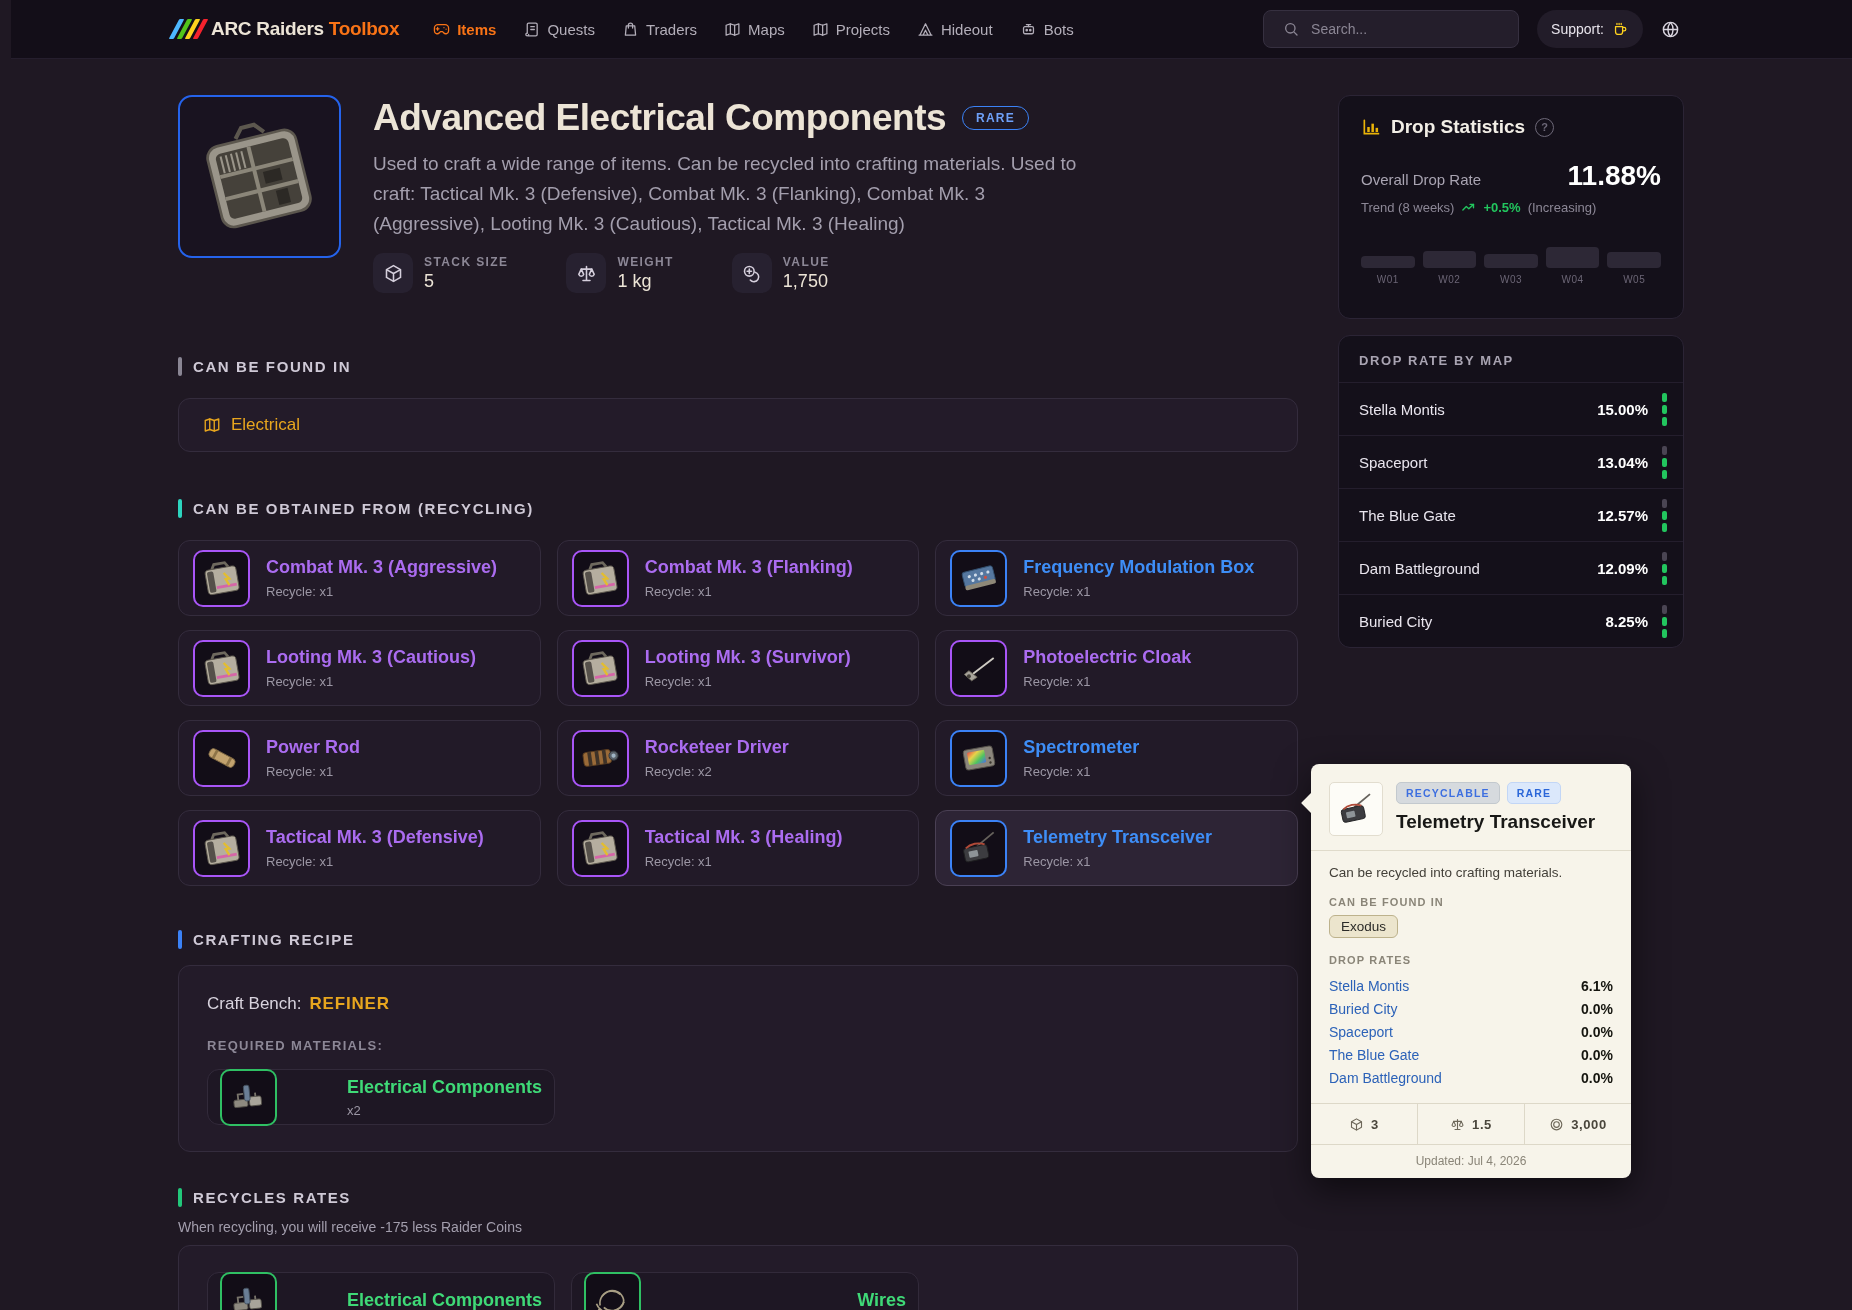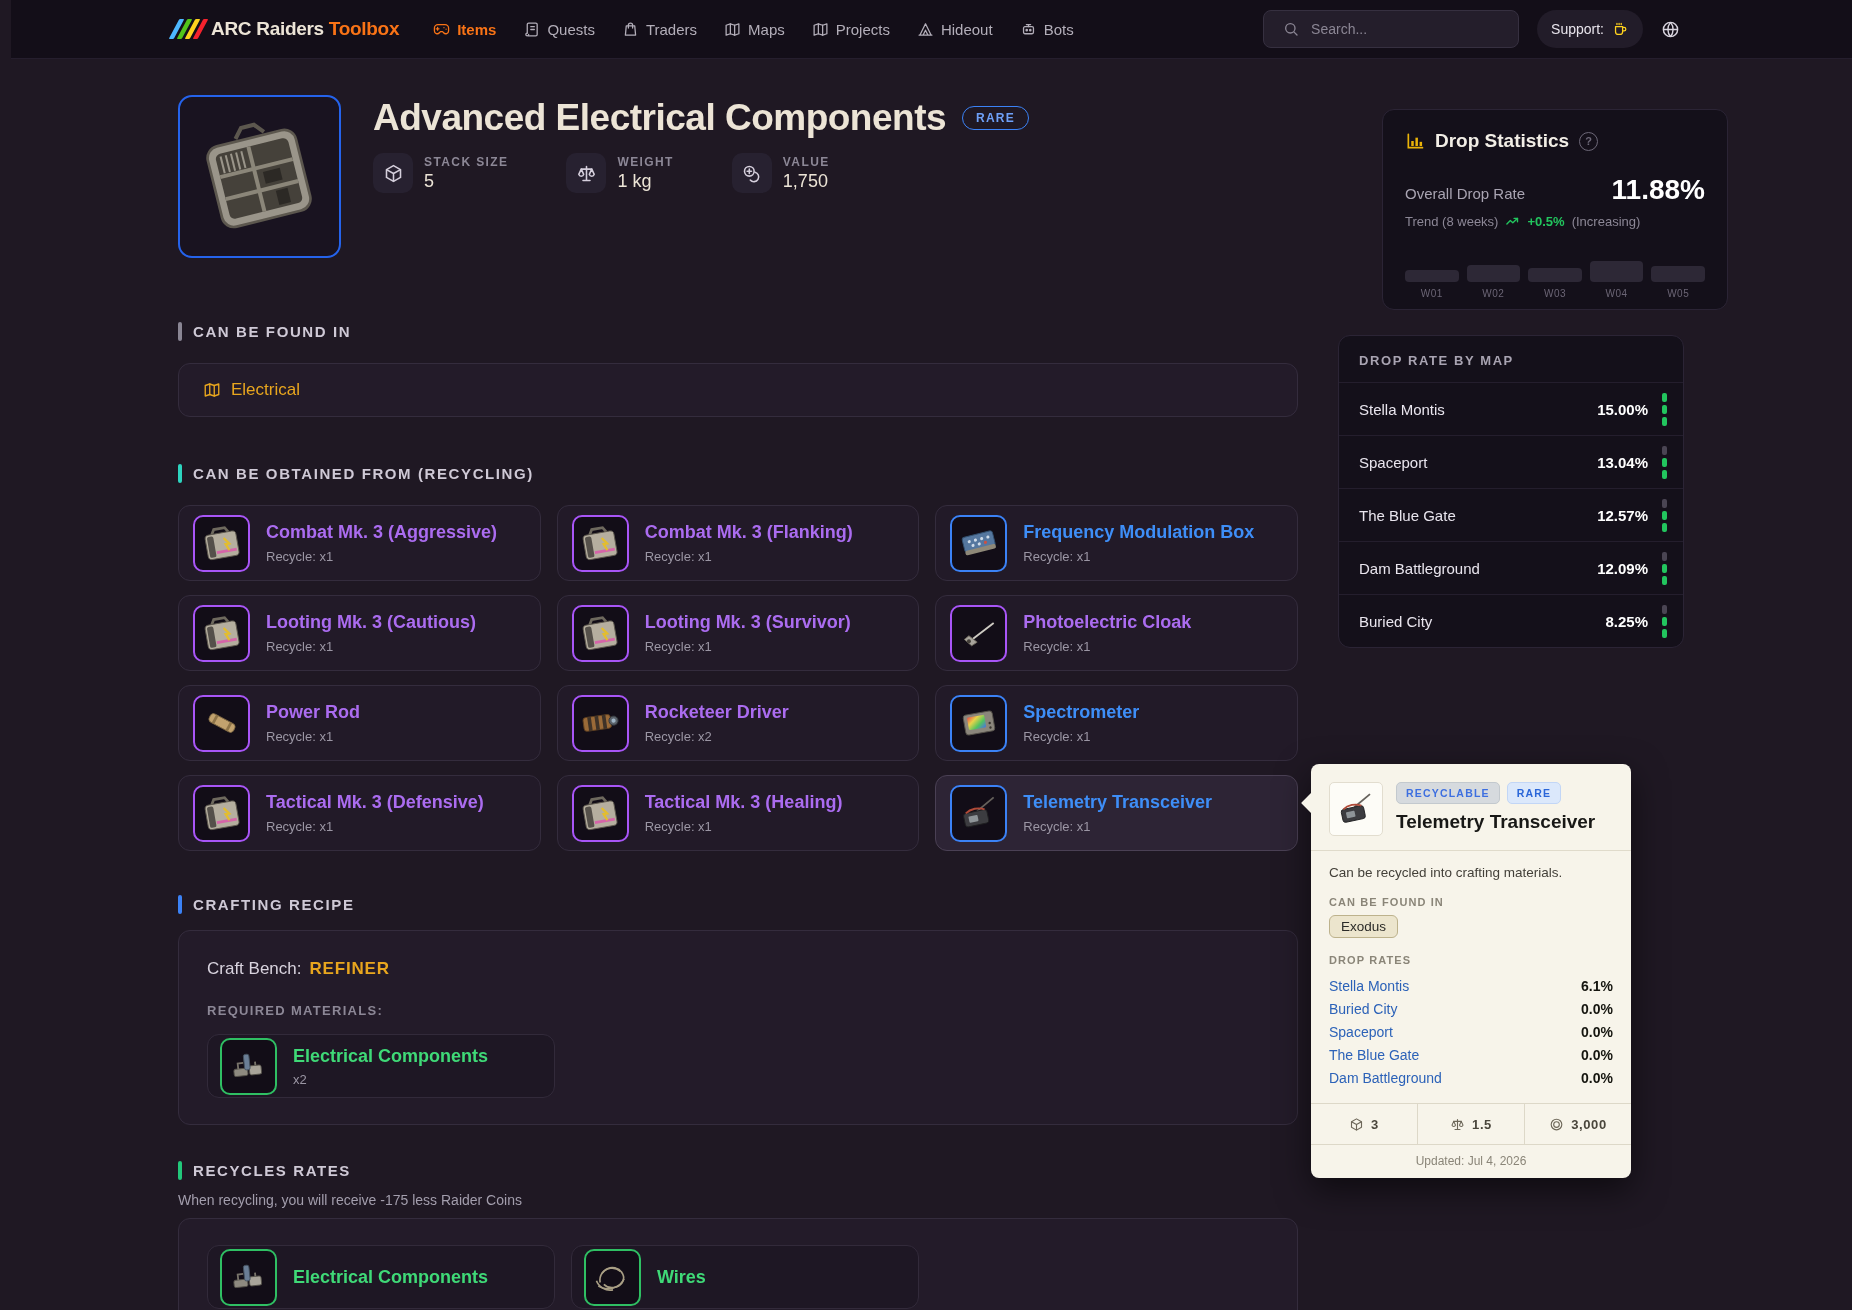--- a/index.html
+++ b/index.html
@@ -71,30 +71,30 @@
   .thumb.b-rare{border-color:#3b82f6;} .thumb.b-green{border-color:#2fbf63;}
   .icard-title{font-size:18px;font-weight:bold;}
   .t-epic .icard-title{color:#ab6cf0;} .t-rare .icard-title{color:#3e8ef7;}
   .icard-sub{font-size:13px;color:#9b96a4;margin-top:6px;}
   
   .recipe-card{margin-top:16px;padding:28px 28px 26px;}
   .bench-line{font-size:17px;color:#d8d3de;}
   .bench-name{color:#e8a61e;font-weight:bold;letter-spacing:.8px;margin-left:8px;}
   .req-label{font-size:13px;font-weight:bold;letter-spacing:1.3px;color:#8c8796;margin-top:24px;}
   .mat-row{display:flex;gap:16px;margin-top:16px;}
-  .mat-card{width:348px;height:64px;background:#1e1724;border:1px solid #322a3a;border-radius:12px;
-            display:flex;align-items:center;gap:16px;padding:0 12px;box-sizing:border-box;cursor:pointer;}
+  .mat-card{width:348px;height:56px;background:#1e1724;border:1px solid #322a3a;border-radius:12px;
+            display:flex;align-items:center;gap:16px;padding:0 12px;box-sizing:border-box;cursor:pointer;justify-content:space-between;}
   .mat-name{font-size:18px;font-weight:bold;color:#3fd977;}
   .mat-qty{font-size:13px;color:#9b96a4;margin-top:5px;}
   .rec-note{font-size:14px;color:#a39ead;margin-top:12px;}
   .recinto-card{margin-top:10px;padding:26px 28px 28px;}
   
   .side-panel{position:absolute;left:1338px;width:346px;background:#14101a;border:1px solid #2b2435;
               border-radius:12px;box-sizing:border-box;}
-  .stats-panel{top:109px;padding:20px 22px 10px;margin-left:44px;}
+  .stats-panel{top:95px;padding:20px 22px 33px;}
   .stats-title-row{display:flex;align-items:center;gap:10px;}
   .stats-title-row svg{width:20px;height:20px;}
   .stats-title{font-size:19px;font-weight:bold;color:#f2eee6;}
   .q-circle{width:17px;height:17px;border:1.5px solid #6d6878;border-radius:50%;color:#6d6878;
             font-size:11px;font-weight:bold;display:flex;align-items:center;justify-content:center;}
   .overall-row{display:flex;align-items:flex-end;justify-content:space-between;margin-top:22px;}
   .overall-label{font-size:15px;color:#a9a4b2;padding-bottom:4px;}
   .overall-value{font-size:28px;font-weight:bold;color:#ffffff;}
   .trend-row{display:flex;align-items:center;gap:7px;margin-top:8px;font-size:13px;color:#8c8796;}
   .trend-row svg{width:15px;height:15px;color:#22c55e;}
@@ -406,20 +406,21 @@
       <div class="item-img">
         <svg>
             <use href="#s-bigcase"></use>
           </svg>
       </div>
       <div>
         <div class="title-row">
           <span class="item-title">Advanced Electrical Components</span>
           <span class="rarity-pill">RARE</span>
         </div>
+        <div class="item-desc">Used to craft a wide range of items. Can be recycled into crafting materials. Used to craft: Tactical Mk. 3 (Defensive), Combat Mk. 3 (Flanking), Combat Mk. 3 (Aggressive), Looting Mk. 3 (Cautious), Tactical Mk. 3 (Healing)</div>
         <div class="stats-row">
           <div class="stat">
             <span class="stat-ico">
                 <svg>
                   <use href="#s-cube"></use>
                 </svg>
               </span>
             <span>
                 <div class="stat-label">STACK SIZE</div>
                   <div class="stat-value">5</div>

